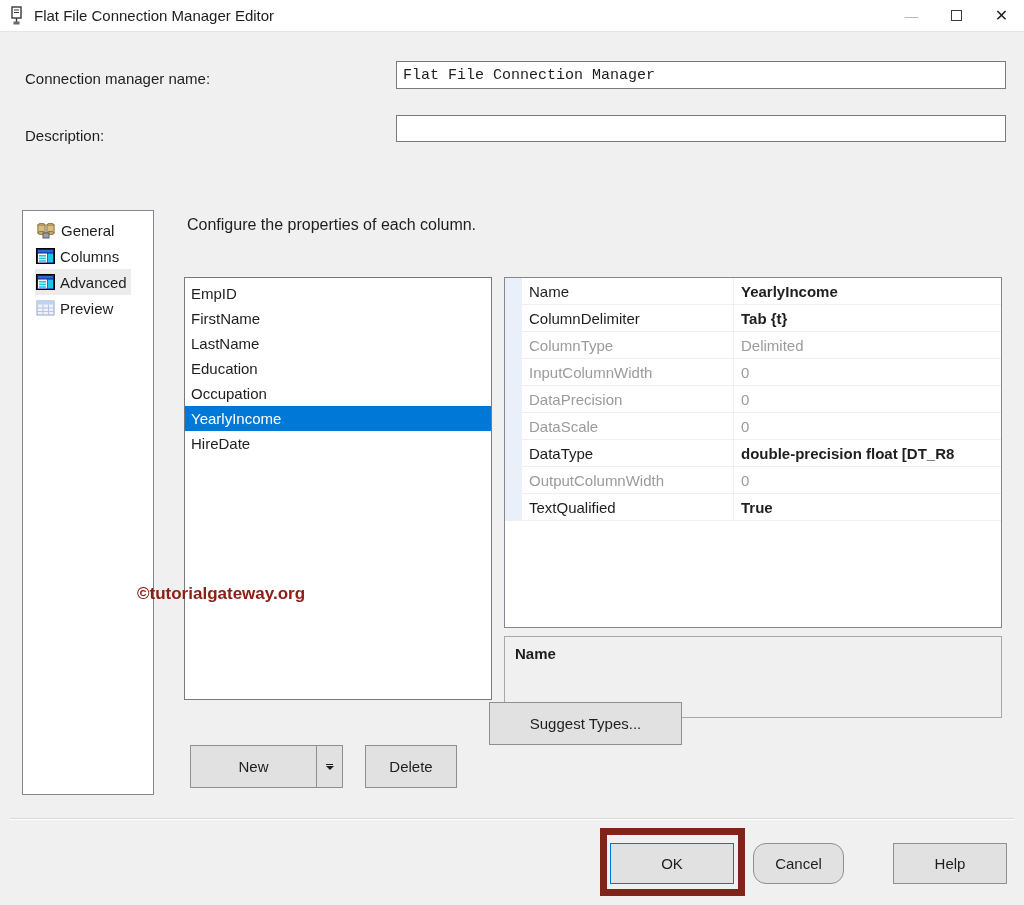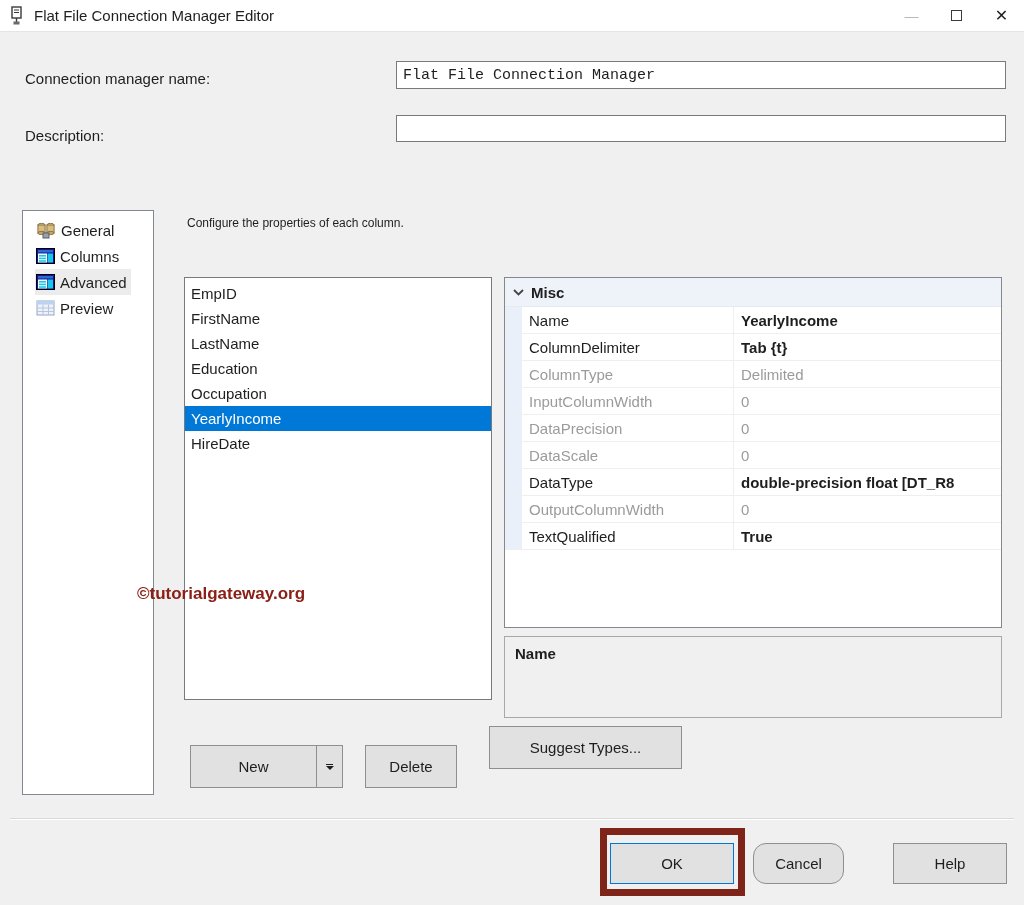--- a/index.html
+++ b/index.html
@@ -41,21 +41,21 @@
     position:absolute; left:22px; top:210px; width:132px; height:585px;
     background:#ffffff; border:1px solid #828790; padding-top:6px;
   }
   .side-item {
     display:flex; align-items:center; gap:5px; height:26px; margin-left:12px;
     width:fit-content; padding:0 4px 0 1px; font-size:15px; cursor:default;
   }
   .side-item.selected { background:#ececec; }
   .side-item svg { flex:0 0 auto; }
 
-  .instruction { position:absolute; left:187px; top:216px; font-size:12px; color:#1e1e1e; }
+  .instruction { position:absolute; left:187px; top:216px; font-size:16px; color:#1e1e1e; }
 
   
   .listbox {
     position:absolute; left:184px; top:277px; width:308px; height:423px;
     background:#fff; border:1px solid #7a7a7a; padding-top:3px; overflow:hidden;
   }
   .list-item { height:25px; line-height:25px; padding-left:6px; font-size:15px; color:#1e1e1e; cursor:default; white-space:nowrap; }
   .list-item.selected { background:#0078d7; color:#ffffff; }
 
   
@@ -192,28 +192,20 @@
   <div class="list-item">EmpID</div>
   <div class="list-item">FirstName</div>
   <div class="list-item">LastName</div>
   <div class="list-item">Education</div>
   <div class="list-item">Occupation</div>
   <div class="list-item selected">YearlyIncome</div>
   <div class="list-item">HireDate</div>
 </div>
 
 <div class="propgrid">
-  <div class="pg-category">
-    <span class="chev">
-      <svg width="11" height="7" viewBox="0 0 11 7">
-          <polyline points="1,1 5.5,5.5 10,1" fill="none" stroke="#444" stroke-width="1.8"></polyline>
-        </svg>
-    </span>
-    <span>Misc</span>
-  </div>
 
   <div class="pg-row">
     <div class="pg-indent"></div>
     <div class="pg-label">Name</div>
     <div class="pg-value bold">YearlyIncome</div>
   </div>
   <div class="pg-row">
     <div class="pg-indent"></div>
     <div class="pg-label">ColumnDelimiter</div>
     <div class="pg-value bold">Tab {t}</div>
@@ -258,21 +250,21 @@
 <div class="helppanel">
   <div class="hp-title">Name</div>
 </div>
 
 <button class="btn" style="left:190px; top:745px; width:127px; height:43px;">New</button>
 <button class="btn split-arrow" style="left:316px; top:745px; width:27px; height:43px;">
   <span class="bar"></span>
   <span class="tri"></span>
 </button>
 <button class="btn" style="left:365px; top:745px; width:92px; height:43px;">Delete</button>
-<button class="btn" style="left:489px; top:726px; width:193px; height:43px;">Suggest Types...</button>
+<button class="btn" style="left:489px; top:702px; width:193px; height:43px;">Suggest Types...</button>
 
 <div class="groove"></div>
 
 <div class="annotation"></div>
 <button class="btn ok">OK</button>
 <button class="btn cancel">Cancel</button>
 <button class="btn help">Help</button>
 
 <div class="watermark">©tutorialgateway.org</div>
 

